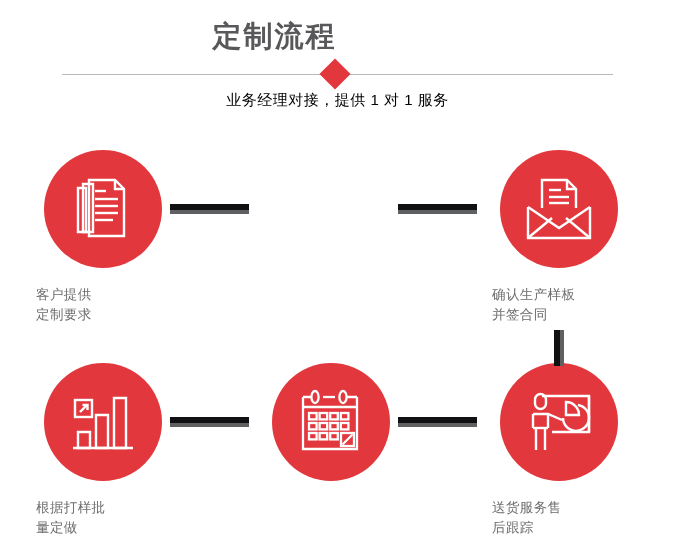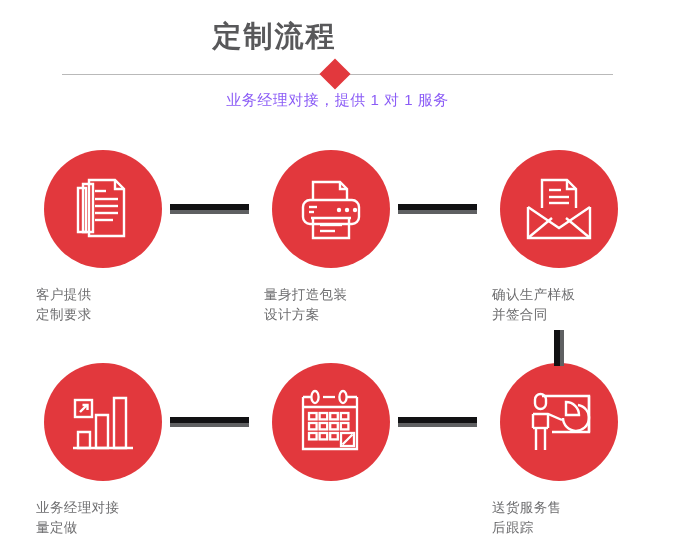--- a/index.html
+++ b/index.html
@@ -55,21 +55,21 @@
     transform: rotate(45deg);
   }
 
   .header-subtitle {
     position: absolute;
     top: 89px;
     left: 0;
     width: 675px;
     text-align: center;
     font-size: 15px;
-    color: #8b5cf6;
+    color: #000000;
     letter-spacing: 0.5px;
     line-height: 22px;
   }
 
   
   .flow {
     position: absolute;
     top: 150px;
     left: 0;
     width: 675px;
@@ -172,42 +172,20 @@
           <path d="M27 32 h23"></path>
           <path d="M27 39 h23"></path>
           <path d="M27 46 h18"></path>
         </svg>
       </span>
     </div>
     <div class="step-label">客户提供
 定制要求</div>
   </div>
 
-  <div class="step step-col-2 step-row-1">
-    <div class="circle">
-      <span>
-        <svg width="70" height="70" viewBox="0 0 70 70" fill="none" stroke="#ffffff" stroke-width="2.4" stroke-linejoin="miter">
-          <path d="M17 26 v-18 h27 l7 7 v11"></path>
-          <path d="M44 8 v7 h7"></path>
-          <rect x="7" y="26" width="56" height="24" rx="7"></rect>
-          <path d="M13 33 h8"></path>
-          <path d="M13 38 h5"></path>
-          <circle cx="43" cy="36" r="2.2" fill="#ffffff" stroke="none"></circle>
-          <circle cx="51" cy="36" r="2.2" fill="#ffffff" stroke="none"></circle>
-          <circle cx="59" cy="36" r="2.2" fill="#ffffff" stroke="none"></circle>
-          <path d="M15 44 h40"></path>
-          <path d="M17 44 v20 h36 v-20"></path>
-          <path d="M24 51 h22"></path>
-          <path d="M24 57 h15"></path>
-        </svg>
-      </span>
-    </div>
-    <div class="step-label">量身打造包装
-设计方案</div>
-  </div>
 
   <div class="step step-col-3 step-row-1">
     <div class="circle">
       <span>
         <svg width="70" height="70" viewBox="0 0 70 70" fill="none" stroke="#ffffff" stroke-width="2.4" stroke-linejoin="miter">
           <path d="M18 34 v-28 h25 l9 9 v19"></path>
           <path d="M43 6 v9 h9"></path>
           <path d="M25 16 h12"></path>
           <path d="M25 23 h20"></path>
           <path d="M25 29 h20"></path>
@@ -229,21 +207,21 @@
           <rect x="6" y="12" width="17" height="17"></rect>
           <path d="M11 24 l7 -7"></path>
           <path d="M13.5 17 h5 v5"></path>
           <path d="M9 44 h12 v16 h-12 z"></path>
           <path d="M27 27 h12 v33 h-12 z"></path>
           <path d="M45 10 h12 v50 h-12 z"></path>
           <path d="M4 60 h60"></path>
         </svg>
       </span>
     </div>
-    <div class="step-label">业务经理对接
+    <div class="step-label">根据打样批
 量定做</div>
   </div>
 
   <div class="step step-col-2 step-row-2">
     <div class="circle">
       <span>
         <svg width="66" height="66" viewBox="0 0 66 66" fill="none" stroke="#ffffff" stroke-width="2.3" stroke-linejoin="miter">
           <ellipse cx="17" cy="8" rx="3.6" ry="6"></ellipse>
           <ellipse cx="45" cy="8" rx="3.6" ry="6"></ellipse>
           <path d="M25 8 h12"></path>

